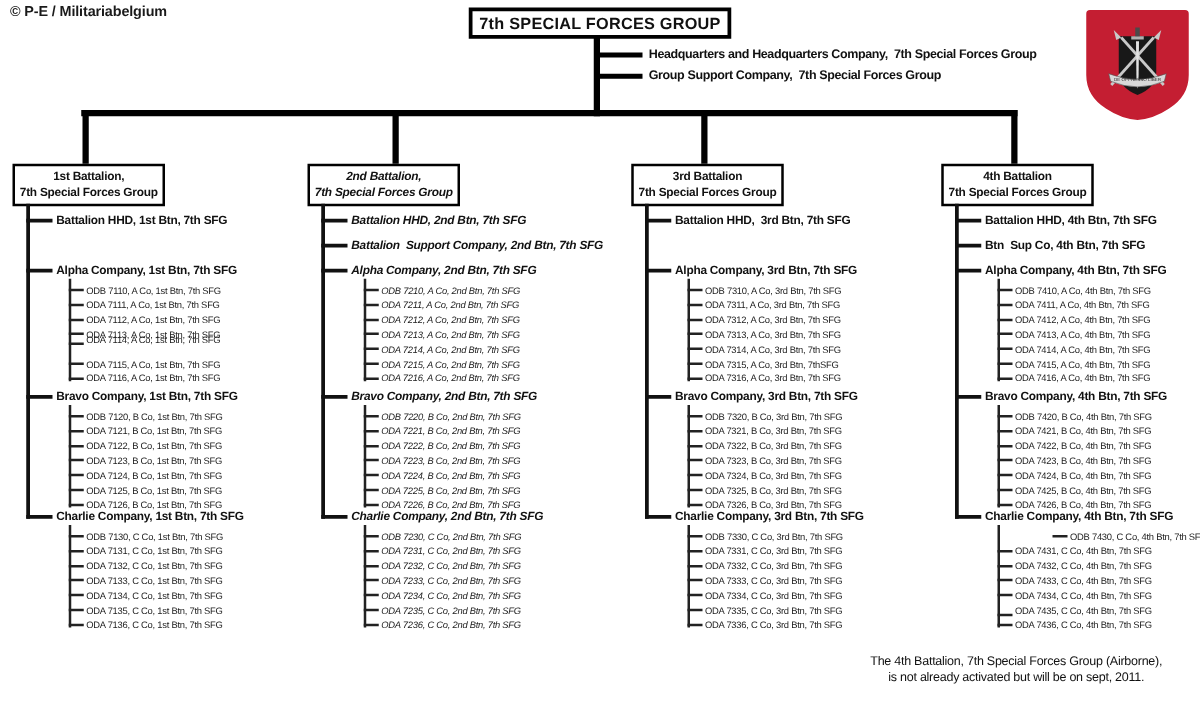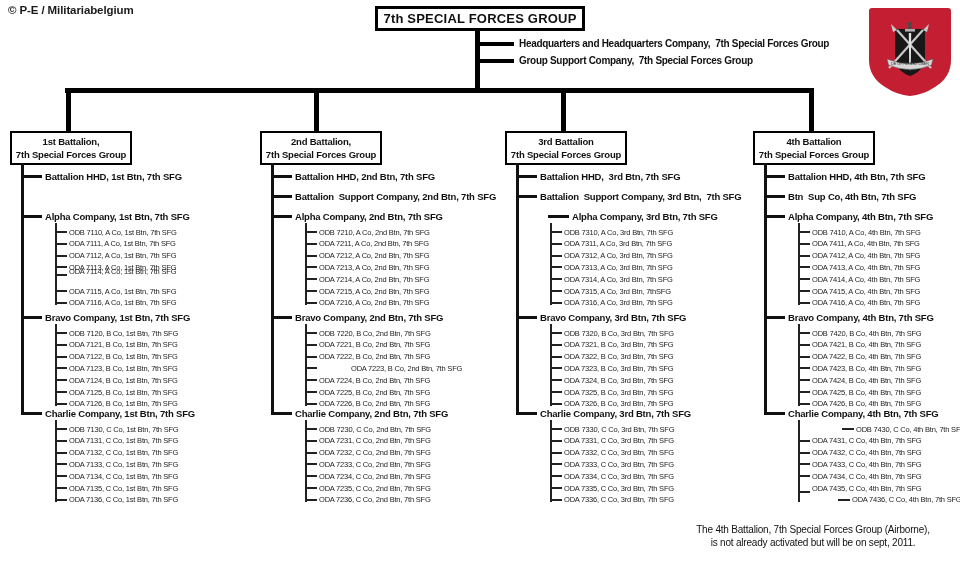--- a/index.html
+++ b/index.html
@@ -105,59 +105,58 @@
       <div class="row l1" style="top:276px;"><i class="tick"></i><span class="lbl">Charlie Company, 1st Btn, 7th SFG</span></div>
       <div class="subtrunk" style="top:289px;height:81.80000000000001px;"></div>
       <div class="row team" style="top: 293px;"><i class="tick"></i><span class="lbl">ODB 7130, C Co, 1st Btn, 7th SFG</span></div>
       <div class="row team" style="top: 304.8px;"><i class="tick"></i><span class="lbl">ODA 7131, C Co, 1st Btn, 7th SFG</span></div>
       <div class="row team" style="top: 316.6px;"><i class="tick"></i><span class="lbl">ODA 7132, C Co, 1st Btn, 7th SFG</span></div>
       <div class="row team" style="top: 328.4px;"><i class="tick"></i><span class="lbl">ODA 7133, C Co, 1st Btn, 7th SFG</span></div>
       <div class="row team" style="top: 340.2px;"><i class="tick"></i><span class="lbl">ODA 7134, C Co, 1st Btn, 7th SFG</span></div>
       <div class="row team" style="top: 352px;"><i class="tick"></i><span class="lbl">ODA 7135, C Co, 1st Btn, 7th SFG</span></div>
       <div class="row team" style="top: 363.8px;"><i class="tick"></i><span class="lbl">ODA 7136, C Co, 1st Btn, 7th SFG</span></div>
     </div>
-    <div class="battalion" style="left:260px;">
+    <div class="battalion" style="left:246px;font-style:italic;">
       <div class="bn-box"><div>2nd Battalion,</div><div>7th Special Forces Group</div></div>
       <div class="trunk" style="top:32px;height:252px;"></div>
       <div class="row l1" style="top:39px;"><i class="tick"></i><span class="lbl">Battalion HHD, 2nd Btn, 7th SFG</span></div>
       <div class="row l1" style="top:59px;"><i class="tick"></i><span class="lbl">Battalion  Support Company, 2nd Btn, 7th SFG</span></div>
       <div class="row l1" style="top:79px;"><i class="tick"></i><span class="lbl">Alpha Company, 2nd Btn, 7th SFG</span></div>
       <div class="subtrunk" style="top:92px;height:81.80000000000001px;"></div>
       <div class="row team" style="top: 96px;"><i class="tick"></i><span class="lbl">ODB 7210, A Co, 2nd Btn, 7th SFG</span></div>
       <div class="row team" style="top: 107.8px;"><i class="tick"></i><span class="lbl">ODA 7211, A Co, 2nd Btn, 7th SFG</span></div>
       <div class="row team" style="top: 119.6px;"><i class="tick"></i><span class="lbl">ODA 7212, A Co, 2nd Btn, 7th SFG</span></div>
       <div class="row team" style="top: 131.4px;"><i class="tick"></i><span class="lbl">ODA 7213, A Co, 2nd Btn, 7th SFG</span></div>
       <div class="row team" style="top: 143.2px;"><i class="tick"></i><span class="lbl">ODA 7214, A Co, 2nd Btn, 7th SFG</span></div>
       <div class="row team" style="top: 155px;"><i class="tick"></i><span class="lbl">ODA 7215, A Co, 2nd Btn, 7th SFG</span></div>
       <div class="row team" style="top: 166.8px;"><i class="tick"></i><span class="lbl">ODA 7216, A Co, 2nd Btn, 7th SFG</span></div>
       <div class="row l1" style="top:180px;"><i class="tick"></i><span class="lbl">Bravo Company, 2nd Btn, 7th SFG</span></div>
       <div class="subtrunk" style="top:193px;height:81.80000000000001px;"></div>
       <div class="row team" style="top: 197px;"><i class="tick"></i><span class="lbl">ODB 7220, B Co, 2nd Btn, 7th SFG</span></div>
       <div class="row team" style="top: 208.8px;"><i class="tick"></i><span class="lbl">ODA 7221, B Co, 2nd Btn, 7th SFG</span></div>
       <div class="row team" style="top: 220.6px;"><i class="tick"></i><span class="lbl">ODA 7222, B Co, 2nd Btn, 7th SFG</span></div>
-      <div class="row team" style="top: 232.4px; gap: 32px;"><i class="tick"></i><span class="lbl">ODA 7223, B Co, 2nd Btn, 7th SFG</span></div>
+      <div class="row team" style="top: 232.4px;"><i class="tick"></i><span class="lbl">ODA 7223, B Co, 2nd Btn, 7th SFG</span></div>
       <div class="row team" style="top: 244.2px;"><i class="tick"></i><span class="lbl">ODA 7224, B Co, 2nd Btn, 7th SFG</span></div>
       <div class="row team" style="top: 256px;"><i class="tick"></i><span class="lbl">ODA 7225, B Co, 2nd Btn, 7th SFG</span></div>
       <div class="row team" style="top: 267.8px;"><i class="tick"></i><span class="lbl">ODA 7226, B Co, 2nd Btn, 7th SFG</span></div>
       <div class="row l1" style="top:276px;"><i class="tick"></i><span class="lbl">Charlie Company, 2nd Btn, 7th SFG</span></div>
       <div class="subtrunk" style="top:289px;height:81.80000000000001px;"></div>
       <div class="row team" style="top: 293px;"><i class="tick"></i><span class="lbl">ODB 7230, C Co, 2nd Btn, 7th SFG</span></div>
       <div class="row team" style="top: 304.8px;"><i class="tick"></i><span class="lbl">ODA 7231, C Co, 2nd Btn, 7th SFG</span></div>
       <div class="row team" style="top: 316.6px;"><i class="tick"></i><span class="lbl">ODA 7232, C Co, 2nd Btn, 7th SFG</span></div>
       <div class="row team" style="top: 328.4px;"><i class="tick"></i><span class="lbl">ODA 7233, C Co, 2nd Btn, 7th SFG</span></div>
       <div class="row team" style="top: 340.2px;"><i class="tick"></i><span class="lbl">ODA 7234, C Co, 2nd Btn, 7th SFG</span></div>
       <div class="row team" style="top: 352px;"><i class="tick"></i><span class="lbl">ODA 7235, C Co, 2nd Btn, 7th SFG</span></div>
       <div class="row team" style="top: 363.8px;"><i class="tick"></i><span class="lbl">ODA 7236, C Co, 2nd Btn, 7th SFG</span></div>
     </div>
     <div class="battalion" style="left:505px;">
       <div class="bn-box"><div>3rd Battalion</div><div>7th Special Forces Group</div></div>
       <div class="trunk" style="top:32px;height:252px;"></div>
       <div class="row l1" style="top:39px;"><i class="tick"></i><span class="lbl">Battalion HHD,  3rd Btn, 7th SFG</span></div>
-      <div class="row l1" style="top:59px;"><i class="tick"></i><span class="lbl">Battalion  Support Company, 3rd Btn,  7th SFG</span></div>
-      <div class="row l1" style="top:79px;padding-left:32px;"><i class="tick"></i><span class="lbl">Alpha Company, 3rd Btn, 7th SFG</span></div>
+      <div class="row l1" style="top:79px;"><i class="tick"></i><span class="lbl">Alpha Company, 3rd Btn, 7th SFG</span></div>
       <div class="subtrunk" style="top:92px;height:81.80000000000001px;"></div>
       <div class="row team" style="top: 96px;"><i class="tick"></i><span class="lbl">ODB 7310, A Co, 3rd Btn, 7th SFG</span></div>
       <div class="row team" style="top: 107.8px;"><i class="tick"></i><span class="lbl">ODA 7311, A Co, 3rd Btn, 7th SFG</span></div>
       <div class="row team" style="top: 119.6px;"><i class="tick"></i><span class="lbl">ODA 7312, A Co, 3rd Btn, 7th SFG</span></div>
       <div class="row team" style="top: 131.4px;"><i class="tick"></i><span class="lbl">ODA 7313, A Co, 3rd Btn, 7th SFG</span></div>
       <div class="row team" style="top: 143.2px;"><i class="tick"></i><span class="lbl">ODA 7314, A Co, 3rd Btn, 7th SFG</span></div>
       <div class="row team" style="top: 155px;"><i class="tick"></i><span class="lbl">ODA 7315, A Co, 3rd Btn, 7thSFG</span></div>
       <div class="row team" style="top: 166.8px;"><i class="tick"></i><span class="lbl">ODA 7316, A Co, 3rd Btn, 7th SFG</span></div>
       <div class="row l1" style="top:180px;"><i class="tick"></i><span class="lbl">Bravo Company, 3rd Btn, 7th SFG</span></div>
       <div class="subtrunk" style="top:193px;height:81.80000000000001px;"></div>
@@ -202,20 +201,20 @@
       <div class="row team" style="top: 256px;"><i class="tick"></i><span class="lbl">ODA 7425, B Co, 4th Btn, 7th SFG</span></div>
       <div class="row team" style="top: 267.8px;"><i class="tick"></i><span class="lbl">ODA 7426, B Co, 4th Btn, 7th SFG</span></div>
       <div class="row l1" style="top:276px;"><i class="tick"></i><span class="lbl">Charlie Company, 4th Btn, 7th SFG</span></div>
       <div class="subtrunk" style="top:289px;height:81.80000000000001px;"></div>
       <div class="row team" style="top: 293px; margin-left: 44px;"><i class="tick"></i><span class="lbl">ODB 7430, C Co, 4th Btn, 7th SFG</span></div>
       <div class="row team" style="top: 304.8px;"><i class="tick"></i><span class="lbl">ODA 7431, C Co, 4th Btn, 7th SFG</span></div>
       <div class="row team" style="top: 316.6px;"><i class="tick"></i><span class="lbl">ODA 7432, C Co, 4th Btn, 7th SFG</span></div>
       <div class="row team" style="top: 328.4px;"><i class="tick"></i><span class="lbl">ODA 7433, C Co, 4th Btn, 7th SFG</span></div>
       <div class="row team" style="top: 340.2px;"><i class="tick"></i><span class="lbl">ODA 7434, C Co, 4th Btn, 7th SFG</span></div>
       <div class="row team" style="top: 352px; align-items: flex-end;"><i class="tick"></i><span class="lbl">ODA 7435, C Co, 4th Btn, 7th SFG</span></div>
-      <div class="row team" style="top: 363.8px; padding-left: 40px;"><i class="tick"></i><span class="lbl">ODA 7436, C Co, 4th Btn, 7th SFG</span></div>
+      <div class="row team" style="top: 363.8px;"><i class="tick"></i><span class="lbl">ODA 7436, C Co, 4th Btn, 7th SFG</span></div>
     </div>
   </div>
 
 <div class="abs footnote">
   <div>The 4th Battalion, 7th Special Forces Group (Airborne),</div>
   <div>is not already activated but will be on sept, 2011.</div>
 </div>
 
 </body></html>

